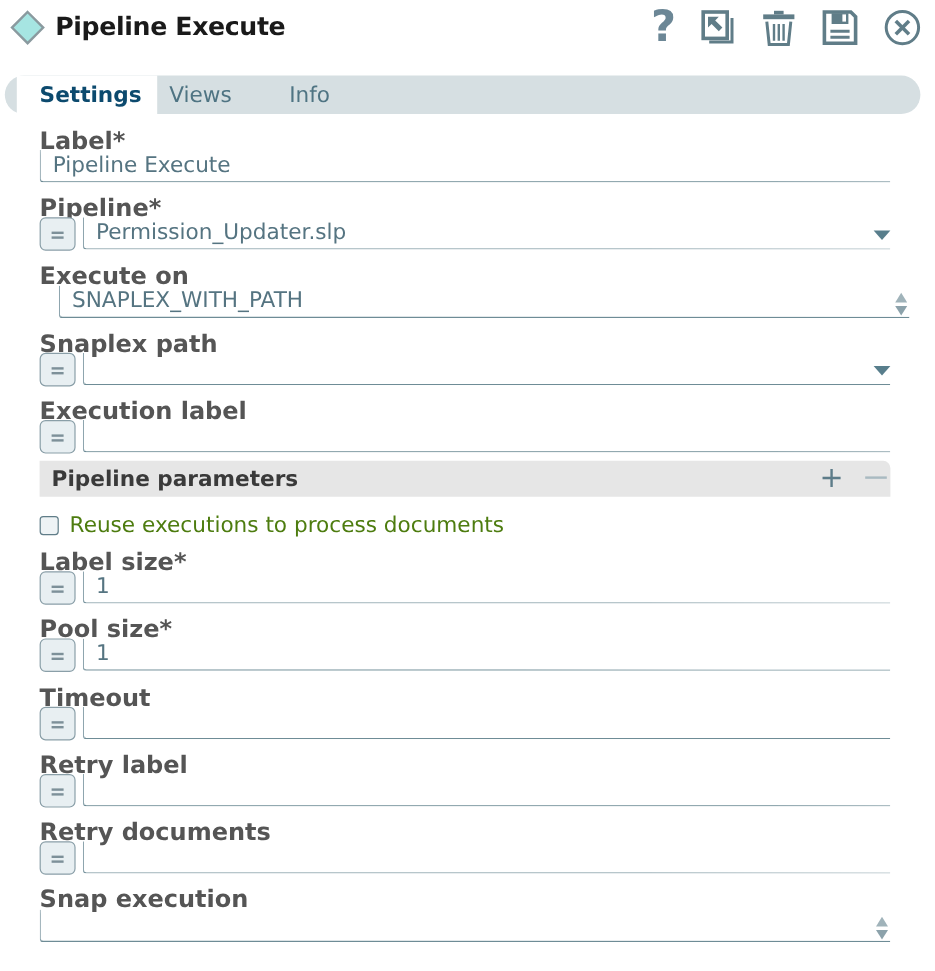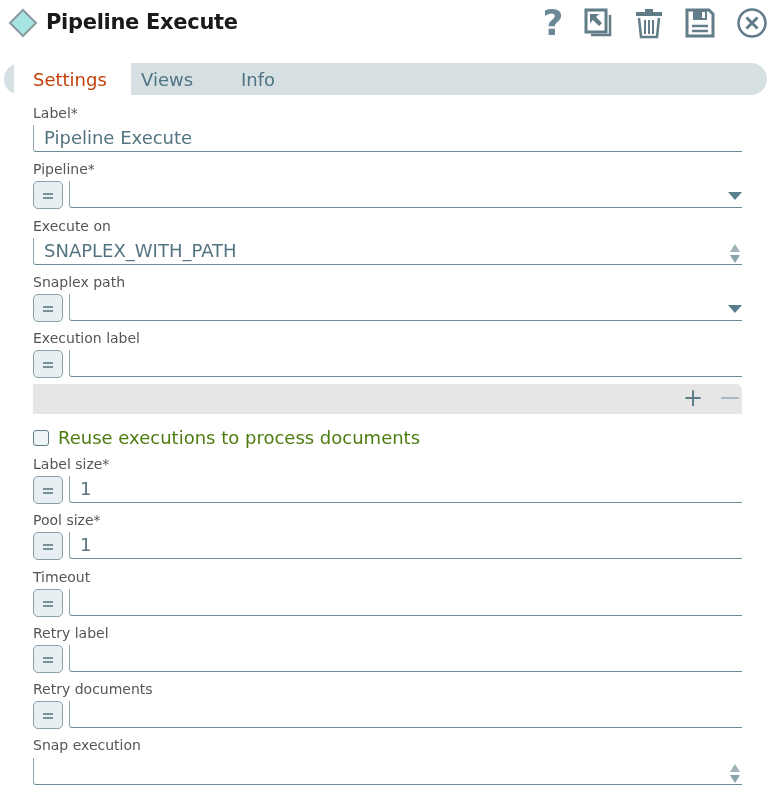--- a/index.html
+++ b/index.html
@@ -9,25 +9,25 @@
   .header { position: absolute; left: 0; top: 0; width: 779px; height: 50px; }
   .title-icon { position: absolute; left: 8px; top: 8px; width: 30px; height: 30px; }
   .title { position: absolute; left: 46px; top: 10px; font-size: 21px; font-weight: bold; color: #1a1a1a; letter-spacing: -0.3px; }
   .hdr-btn { position: absolute; top: 4px; width: 36px; height: 38px; display: flex; align-items: center; justify-content: center; cursor: pointer; }
   .hdr-btn svg { display: block; }
   .help-btn { left: 535px; font-size: 36px; font-weight: bold; color: #6c8796; line-height: 1; font-family: "DejaVu Sans", sans-serif; }
 
   .tabs { position: absolute; left: 4px; top: 63px; width: 763px; height: 32px; background: #d6dfe2; border-radius: 16px; }
   .tab-active-bg { position: absolute; left: 10px; top: 0; width: 117px; height: 32px; background: #ffffff; }
   .tab { position: absolute; top: 6px; font-size: 18px; cursor: pointer; }
-  .tab.active { left: 29px; font-weight: normal; color: #c2410c; }
+  .tab.active { left: 29px; font-weight: bold; color: #0c4a6e; }
   .tab.t2 { left: 137px; color: #4f7483; }
   .tab.t3 { left: 237px; color: #4f7483; }
 
-  .field-label { position: absolute; left: 33px; font-size: 14px; font-weight: normal; color: #555; }
+  .field-label { position: absolute; left: 33px; font-size: 20px; font-weight: bold; color: #555; }
   .input-box { position: absolute; height: 27px; border-left: 1px solid #8ea5ae; border-bottom: 1.5px solid #6e8c96; border-radius: 0 0 0 3px; font-size: 18px; color: #557481; padding-left: 10px; line-height: 26px; white-space: nowrap; }
   .input-box.full { left: 33px; width: 709px; }
   .input-box.withbtn { left: 69px; width: 673px; }
   .expr-btn { position: absolute; left: 33px; width: 30px; height: 28px; border: 1px solid #8a9fa8; border-radius: 5px; background: #e8eff2; cursor: pointer; }
   .expr-btn::before, .expr-btn::after { content: ""; position: absolute; left: 9px; width: 10px; height: 2px; background: #7d9099; }
   .expr-btn::before { top: 11px; }
   .expr-btn::after { top: 15px; }
 
   .dd-arrow { position: absolute; right: 0; top: 11px; width: 0; height: 0; border-left: 7px solid transparent; border-right: 7px solid transparent; border-top: 8px solid #587e8c; }
   .spinner { position: absolute; right: 2px; top: 6px; width: 10px; height: 20px; }
@@ -101,45 +101,47 @@
 </div>
 
 <div class="field-label" style="top:105px;">Label*</div>
 <div class="input-box full" style="top:125px;">
   <span>Pipeline Execute</span>
 </div>
 
 <div class="field-label" style="top:161px;">Pipeline*</div>
 <div class="expr-btn" style="top:181px;"></div>
 <div class="input-box withbtn" style="top:181px;">
+  <span>Permission_Updater.slp</span>
   <div class="dd-arrow"></div>
 </div>
 
 <div class="field-label" style="top:218px;">Execute on</div>
-<div class="input-box full" style="top:238px;">
+<div class="input-box full" style="top:238px;margin-left:16px;">
   <span>SNAPLEX_WITH_PATH</span>
   <div class="spinner">
       <div class="up"></div>
       <div class="dn"></div>
     </div>
 </div>
 
 <div class="field-label" style="top:274px;">Snaplex path</div>
 <div class="expr-btn" style="top:294px;"></div>
 <div class="input-box withbtn" style="top:294px;">
   <div class="dd-arrow"></div>
 </div>
 
 <div class="field-label" style="top:330px;">Execution label</div>
 <div class="expr-btn" style="top:350px;"></div>
 <div class="input-box withbtn" style="top:350px;">
   <span></span>
 </div>
 
 <div class="section-hdr">
+  <div class="section-title">Pipeline parameters</div>
   <div class="sec-add">
     <span>+</span>
   </div>
   <div class="sec-remove"></div>
 </div>
 
 <div class="checkbox"></div>
 <div class="checkbox-label">Reuse executions to process documents</div>
 
 <div class="field-label" style="top:456px;">Label size*</div>

